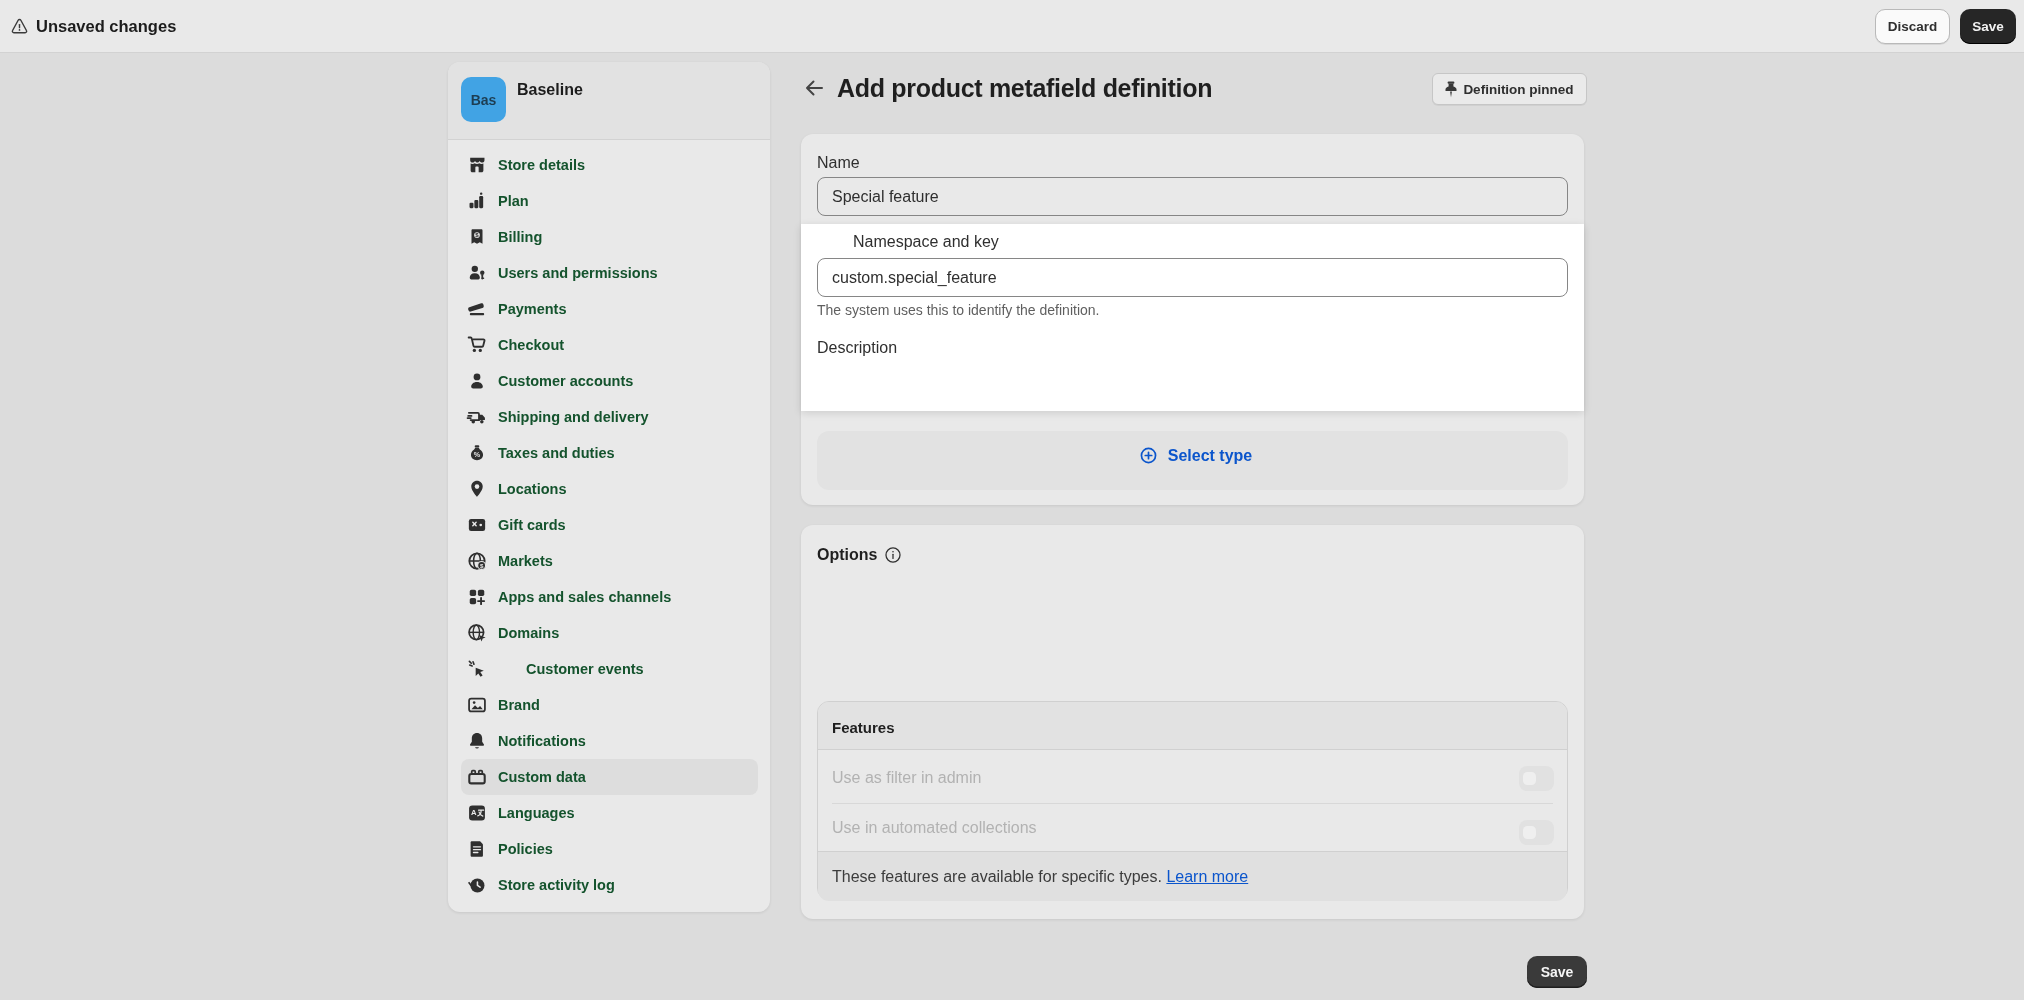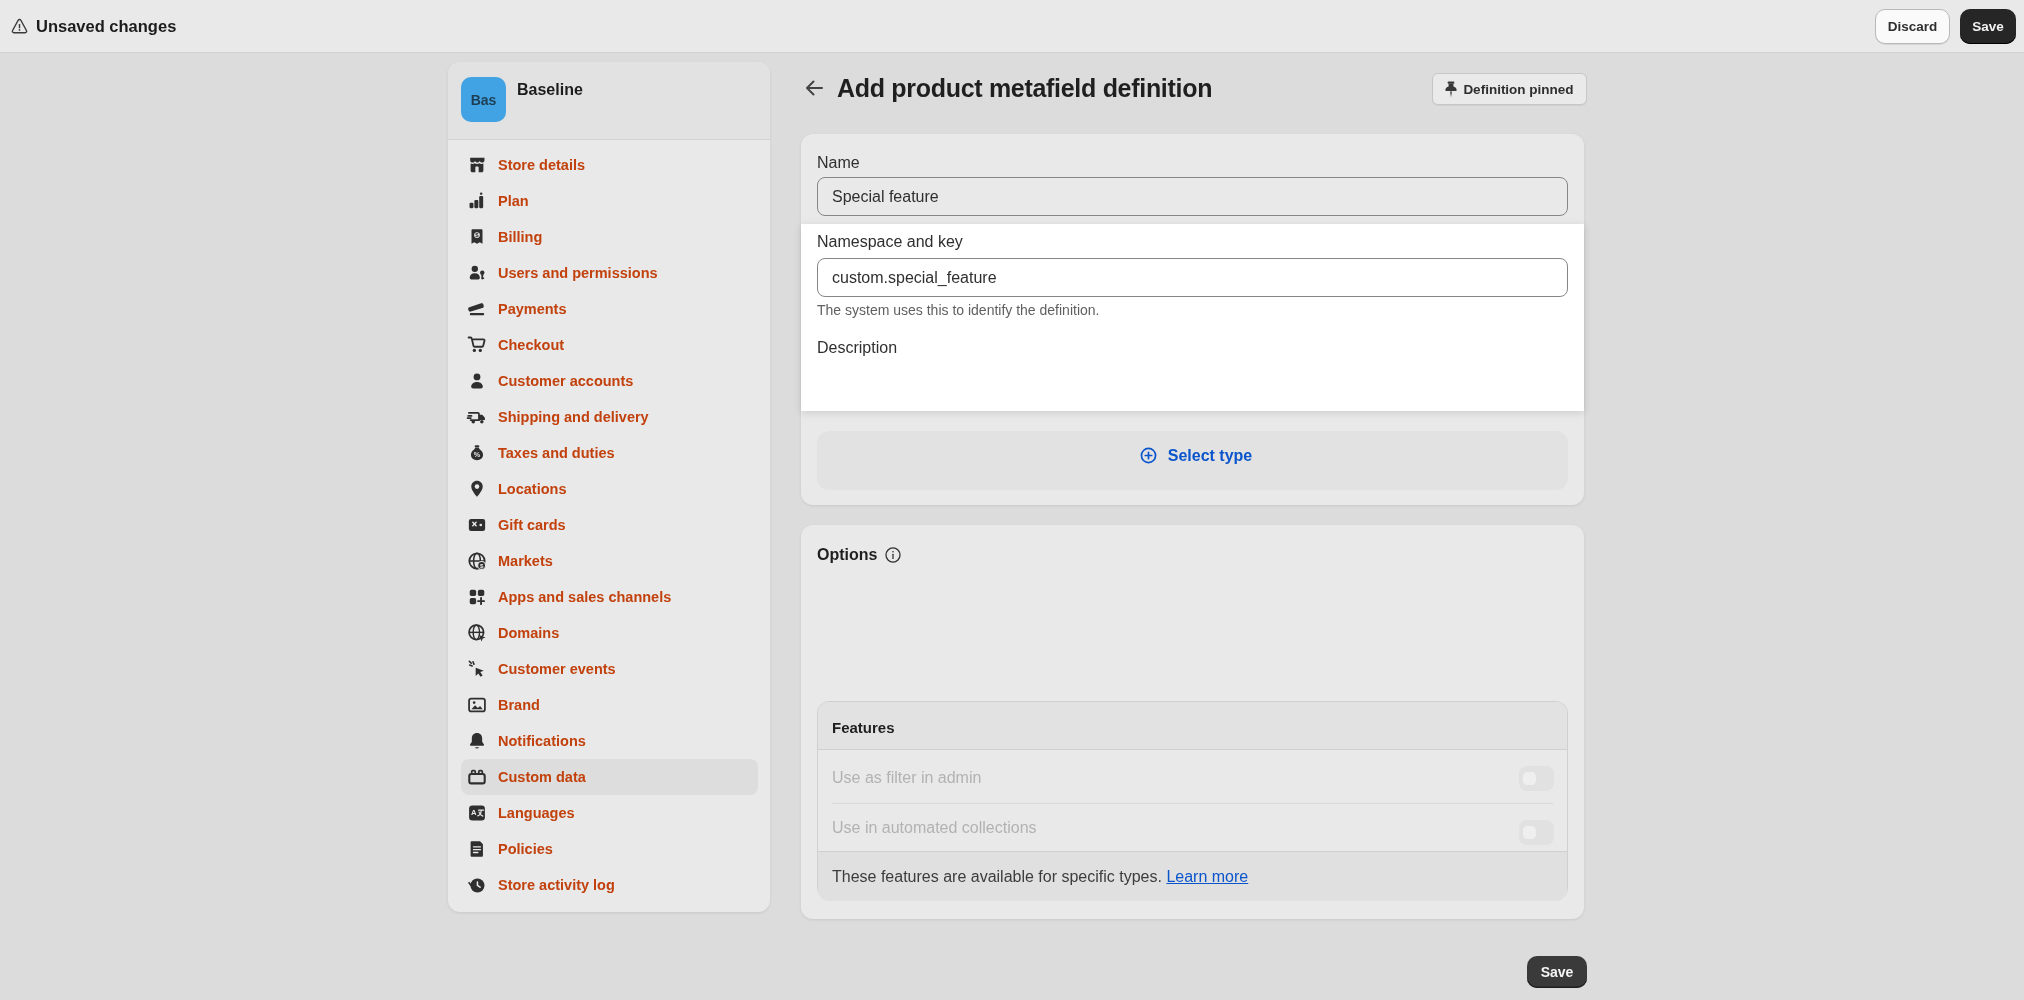--- a/index.html
+++ b/index.html
@@ -25,21 +25,21 @@
     border-radius:12px 12px 0 0; border-bottom:1px solid #d2d2d2; }
   #sb-avatar { position:absolute; left:13px; top:15px; width:45px; height:45px; border-radius:10px;
     background:#41a3e4; color:#1d3d52; font-size:14px; font-weight:600;
     display:flex; align-items:center; justify-content:center; }
   #sb-name { position:absolute; left:69px; top:19px; font-size:16px; font-weight:700; color:#1d1d1d; }
   #sb-items { position:absolute; left:0; top:85px; width:322px; }
   .sb-item { position:absolute; left:13px; width:297px; height:36px; border-radius:8px;
     display:flex; align-items:center; }
   .sb-item.active { background:#dddddd; }
   .sb-item svg { margin-left:5px; flex:none; }
-  .sb-item span { margin-left:10px; font-size:14.5px; font-weight:700; color:#c2410c; }
+  .sb-item span { margin-left:10px; font-size:14.5px; font-weight:700; color:#14532d; }
 
   
   #back { position:absolute; left:804px; top:78px; }
   #h1 { position:absolute; left:837px; top:74px; font-size:25px; font-weight:700; color:#1f1f1f; letter-spacing:-0.3px; }
   #pinned { position:absolute; left:1432px; top:73px; width:155px; height:32px; background:#eaeaea;
     border:1px solid #c6c6c6; border-radius:6px; display:flex; align-items:center; justify-content:center;
     font-size:13.5px; font-weight:600; color:#2f2f2f; box-shadow:0 1px 0 rgba(0,0,0,.05); }
   #pinned svg { margin-right:6px; }
 
   .card { position:absolute; left:801px; width:783px; background:#e9e9e9; border-radius:12px;
@@ -220,21 +220,21 @@
       </div>
       <div class="sb-item" style="top: 468px;">
         <svg width="22" height="22" viewBox="0 0 20 20" fill="#2f2f2f">
           <circle cx="9.4" cy="9.4" r="6.6" fill="none" stroke="#2f2f2f" stroke-width="1.6"></circle>
           <ellipse cx="9.4" cy="9.4" rx="2.9" ry="6.6" fill="none" stroke="#2f2f2f" stroke-width="1.3"></ellipse>
           <path d="M3 9.4h12.8" stroke="#2f2f2f" stroke-width="1.3"></path>
           <path d="M11.8 11.8l6 2.2-2.6 1.1-1.1 2.6-2.3-5.9z"></path>
         </svg>
         <span>Domains</span>
       </div>
-      <div class="sb-item" style="top: 504px;">
+      <div class="sb-item" style="top: 504px; gap: 28px;">
         <svg width="22" height="22" viewBox="0 0 20 20" fill="#2f2f2f">
           <path d="M8.8 8.8l7.4 2.7-3.2 1.3 2.1 3.1-1.9 1.2-2-3.1-2.4 2.4-0-7.6z"></path>
           <path d="M6.4 3.4l.8 2.2M3.4 6.4l2.2.8M3.1 3.1l1.7 1.7" stroke="#2f2f2f" stroke-width="1.5" stroke-linecap="round"></path>
         </svg>
         <span>Customer events</span>
       </div>
       <div class="sb-item" style="top: 540px;">
         <svg width="22" height="22" viewBox="0 0 20 20" fill="#2f2f2f">
           <rect x="2.8" y="4.2" width="14.4" height="11.6" rx="2" fill="none" stroke="#2f2f2f" stroke-width="1.6"></rect>
           <path d="M5 13.8l3.2-3.6 2.6 2.6 2-2 2.4 3h-10.2z"></path>
@@ -294,21 +294,21 @@
     <path d="M3.6 5.4h4.8c2 .55 3.1 1.7 3.1 3.1v1.4H.5V8.5c0-1.4 1.1-2.55 3.1-3.1z"></path>
     <path d="M5.1 10.4h1.8L6 16.2z"></path>
   </svg>
   Definition pinned
 </div>
 
 <div class="card" id="card1">
   <div class="lbl" style="top:20px;">Name</div>
   <div class="input" style="top:43px;">Special feature</div>
   <div id="white-sec">
-    <div class="lbl" style="top:9px;">Namespace and key</div>
+    <div class="lbl" style="top:9px;margin-left:36px;">Namespace and key</div>
     <div class="input" style="top:34px;">custom.special_feature</div>
     <div class="helper" style="top:78px;">The system uses this to identify the definition.</div>
     <div class="lbl" style="top:115px;">Description</div>
   </div>
   <div id="select-box">
     <svg width="17" height="17" viewBox="0 0 20 20" fill="none" stroke="#0b55cc" stroke-width="2">
       <circle cx="10" cy="10" r="8.3"></circle>
       <path d="M10 6.2 v7.6 M6.2 10 h7.6" stroke-linecap="round"></path>
     </svg>
     <span>Select type</span>

